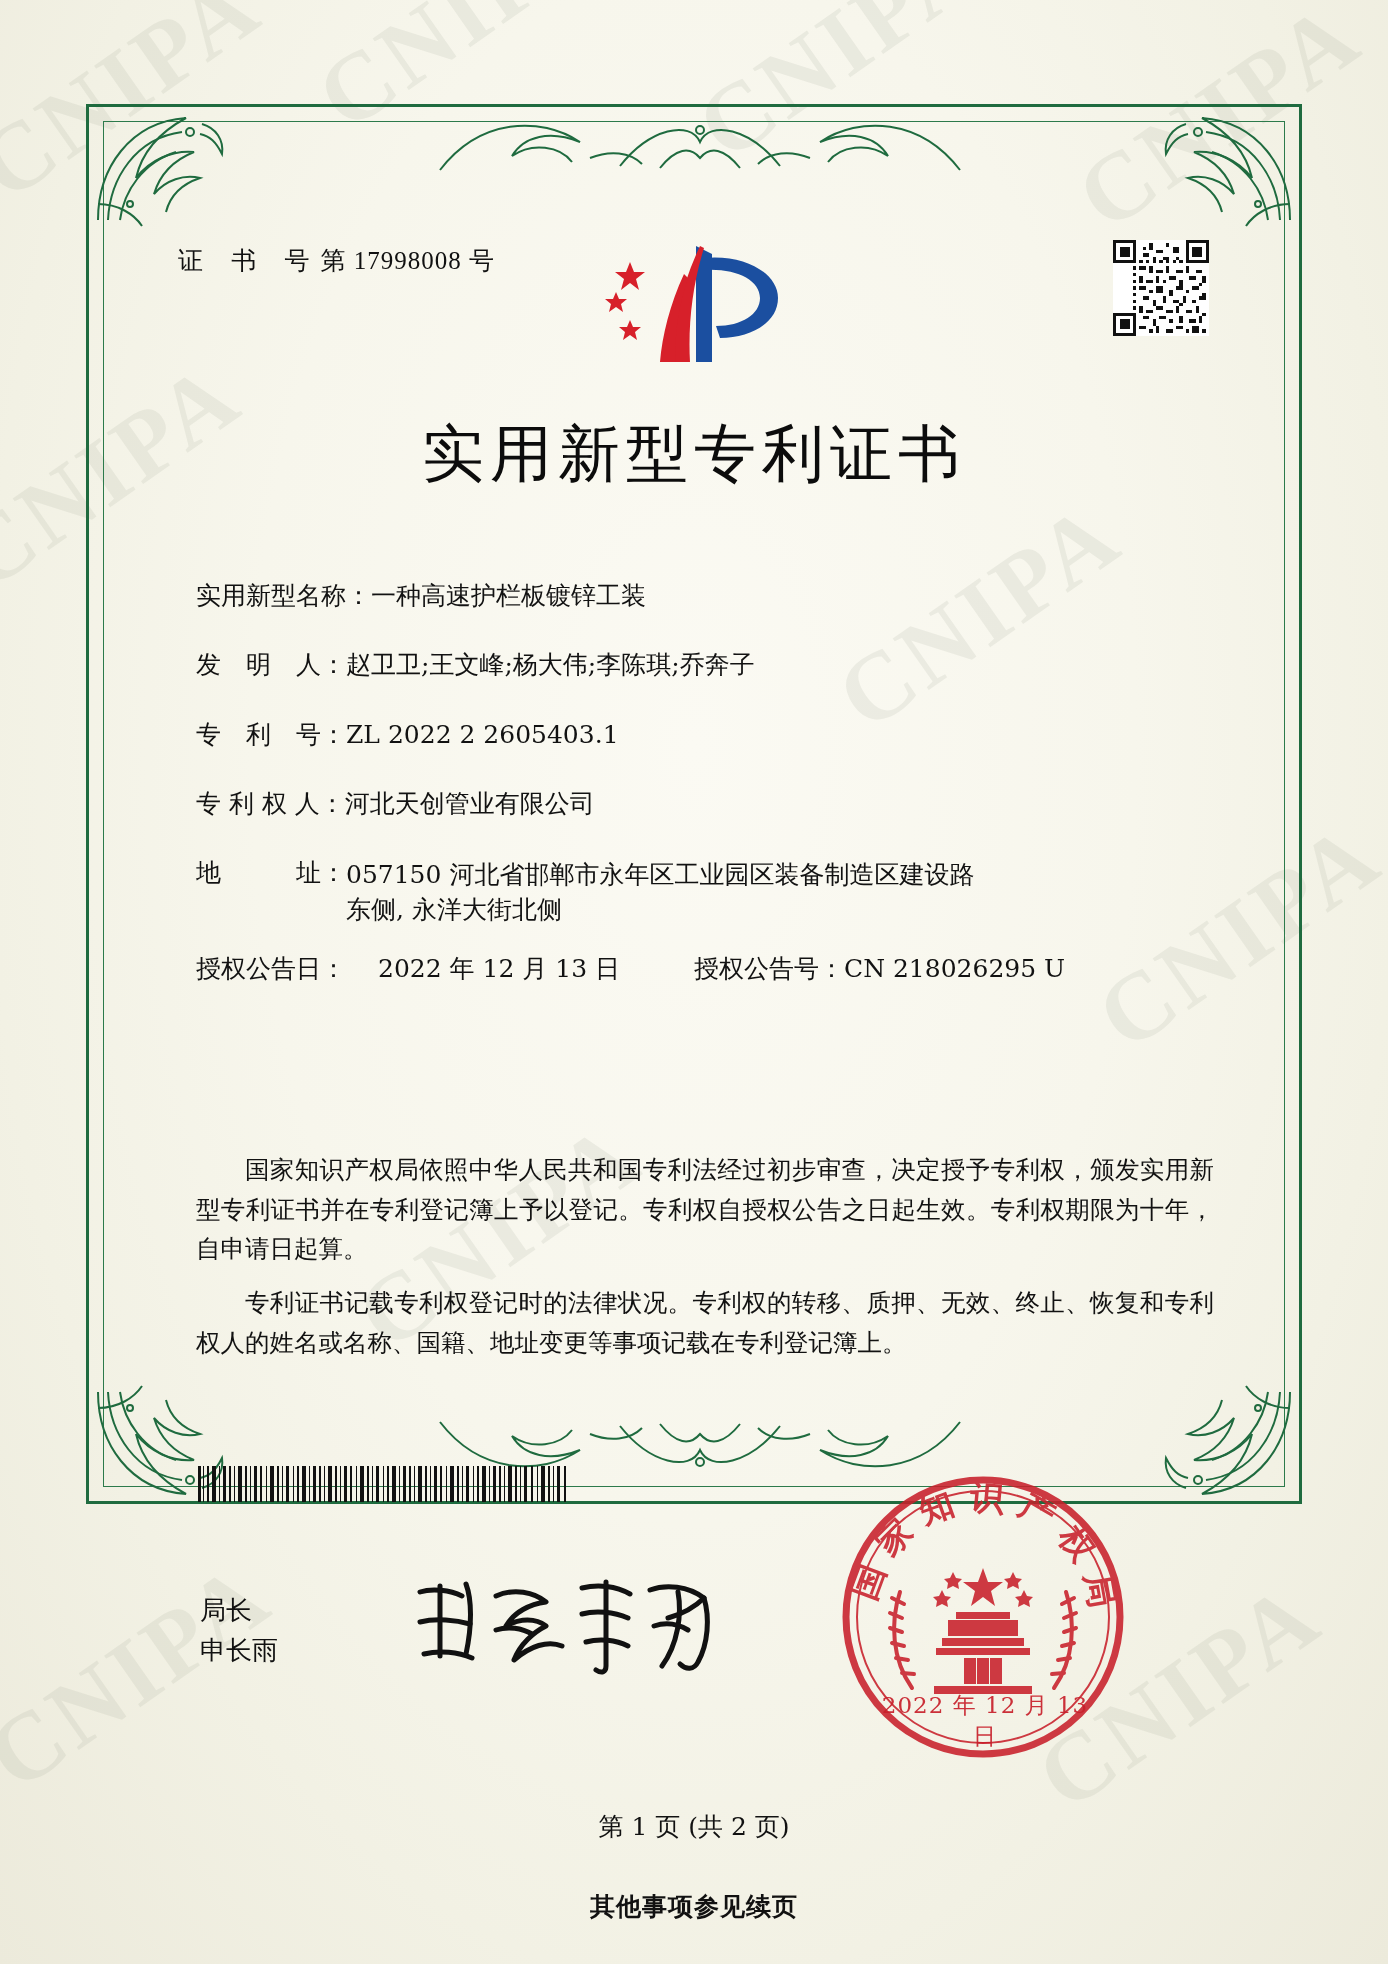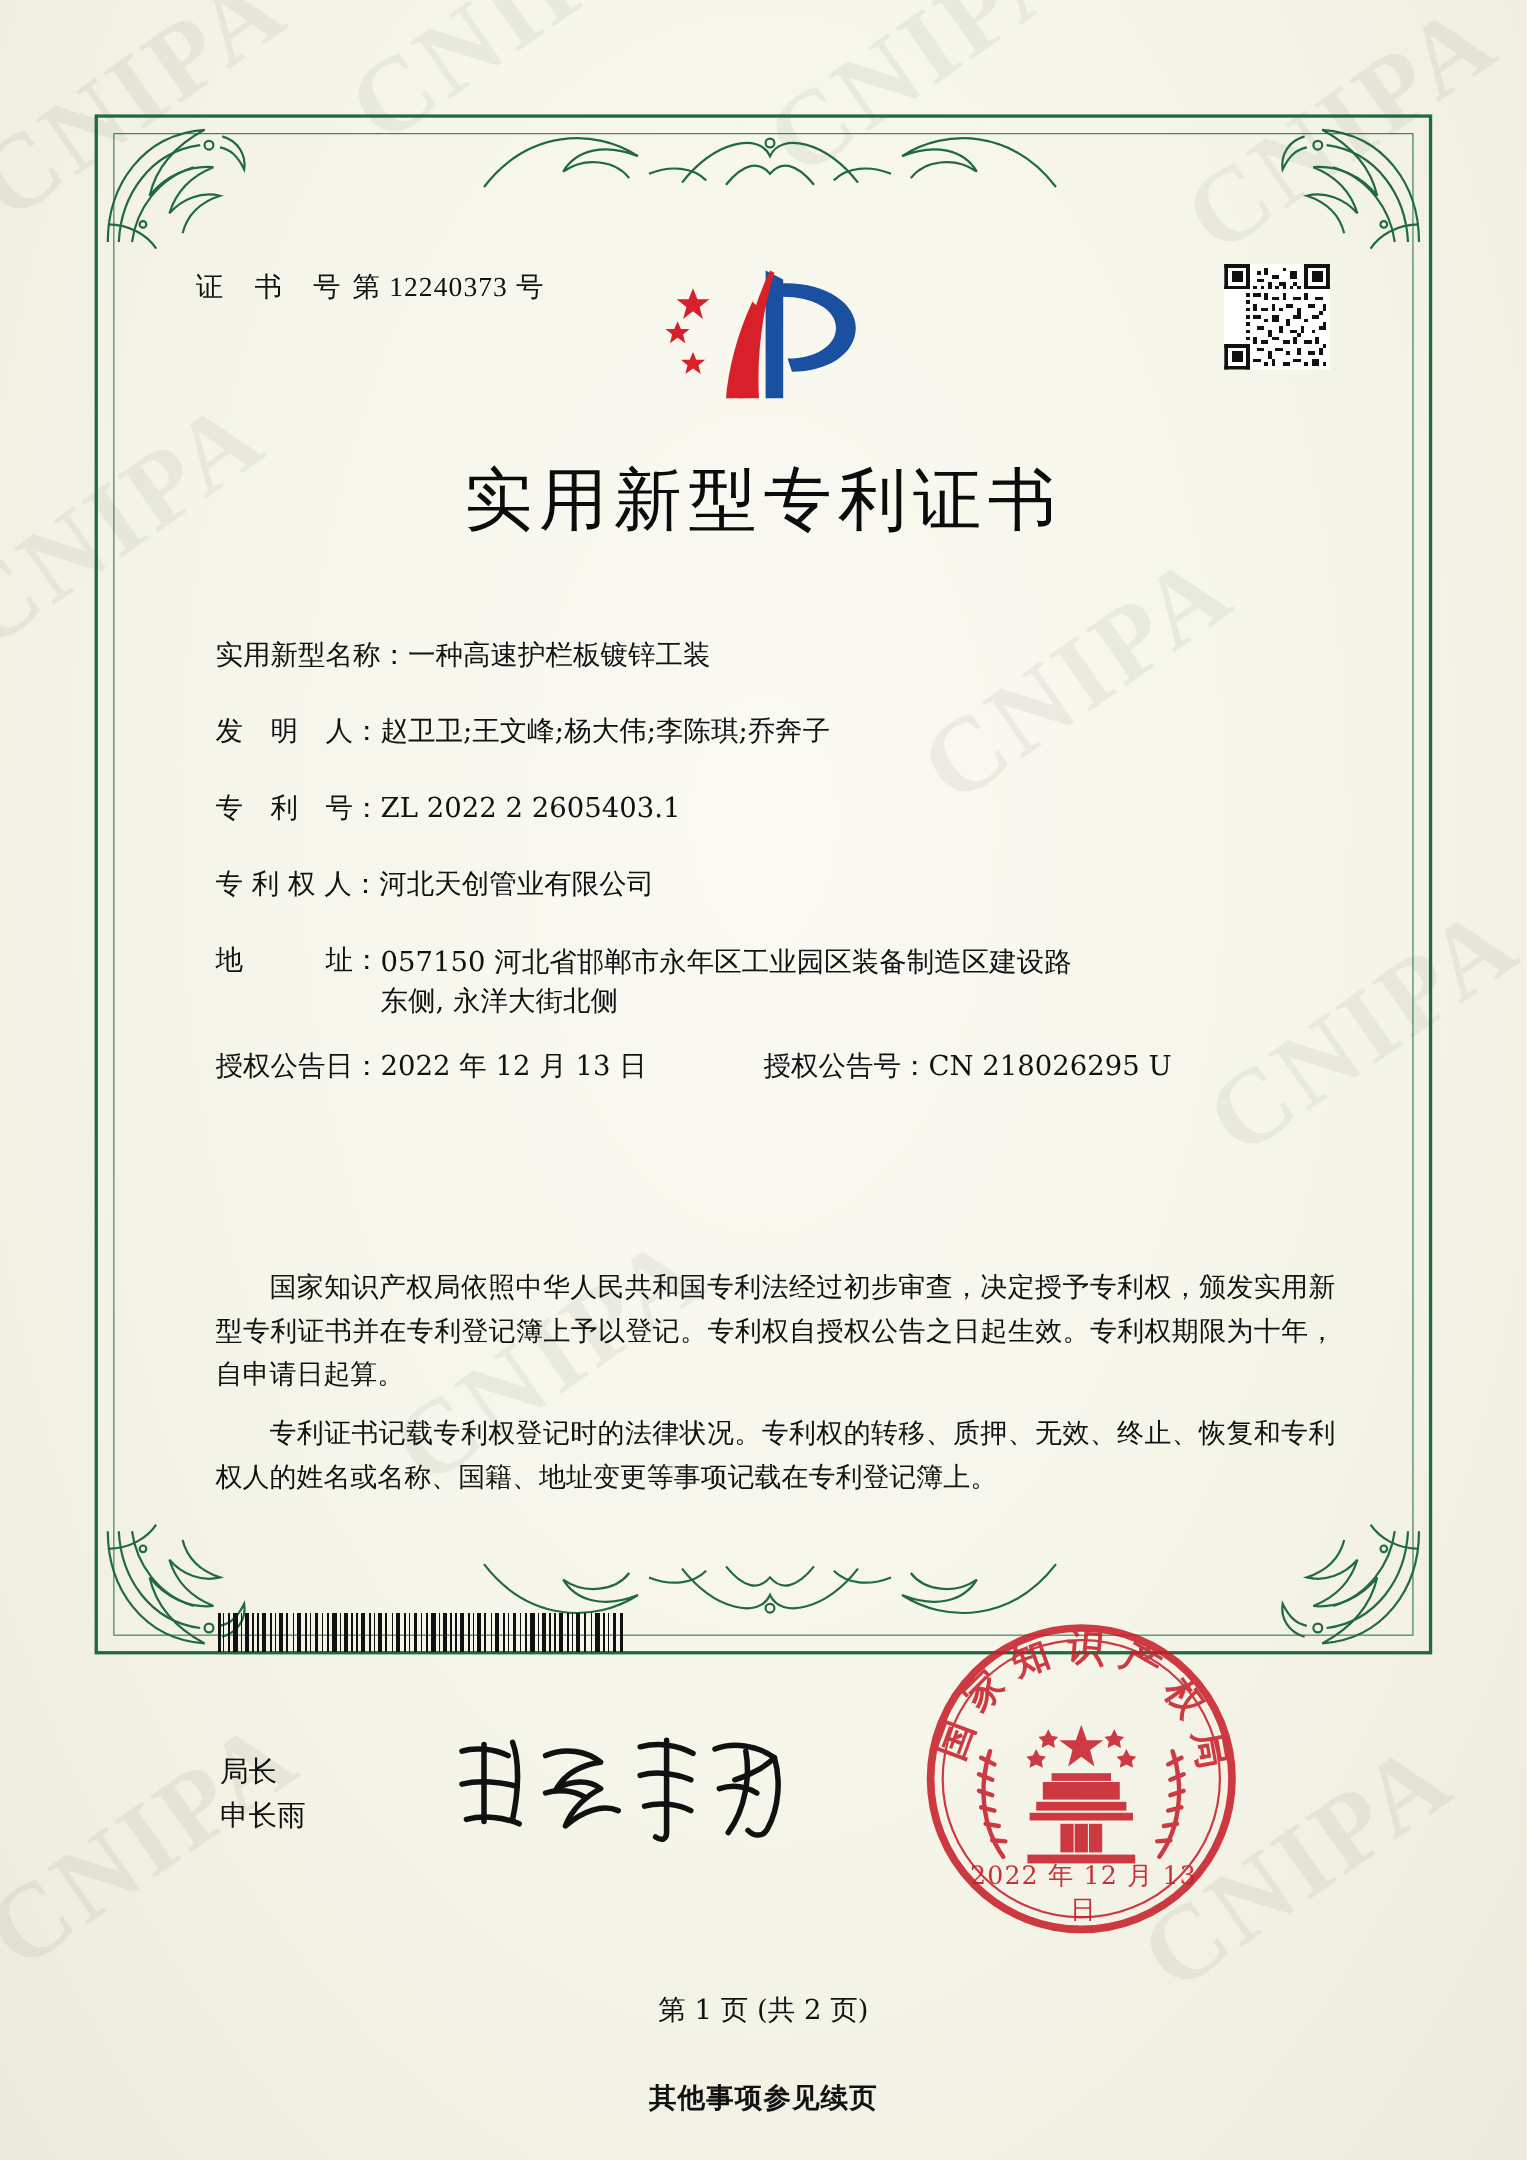--- a/index.html
+++ b/index.html
@@ -159,21 +159,21 @@
   .addr-line2 {
     margin-left: 0;
   }
   .field.addr { margin-bottom: 26px; }
   .field.addr .f-value { line-height: 1.4; }
 
   .row-two {
     display: flex;
     margin-bottom: 34px;
   }
-  .row-two .cell-a { flex: 0 0 498px; display: flex; }
+  .row-two .cell-a { flex: 0 0 498px; display: flex; gap: 32px; }
   .row-two .cell-b { flex: 1 1 auto; display: flex; }
 
   
   .paras {
     position: absolute;
     left: 196px;
     top: 1150px;
     width: 1018px;
     font-size: 24.5px;
     line-height: 1.62;
@@ -354,21 +354,21 @@
         <path d="M200,58 C230,20 270,12 280,34 C290,12 330,20 360,58"></path>
         <path d="M240,60 C256,40 270,38 280,50 C290,38 304,40 320,60"></path>
         <circle cx="280" cy="22" r="4"></circle>
         <path d="M170,50 C190,42 210,44 222,56"></path>
         <path d="M390,50 C370,42 350,44 338,56"></path>
       </g>
     </svg>
   </div>
 
   <div class="cert-no">
-    <span class="sp">证 书 号</span><span>第 12240373 号</span>
+    <span class="sp">证 书 号</span><span>第 17998008 号</span>
   </div>
 
   <div class="qr">
     <svg viewBox="0 0 29 29" xmlns="http://www.w3.org/2000/svg" shape-rendering="crispEdges">
       <rect width="29" height="29" fill="#ffffff"></rect>
       <g fill="#111111">
 
         <rect x="0" y="0" width="7" height="1"></rect>
           <rect x="0" y="6" width="7" height="1"></rect>
         <rect x="0" y="0" width="1" height="7"></rect>

